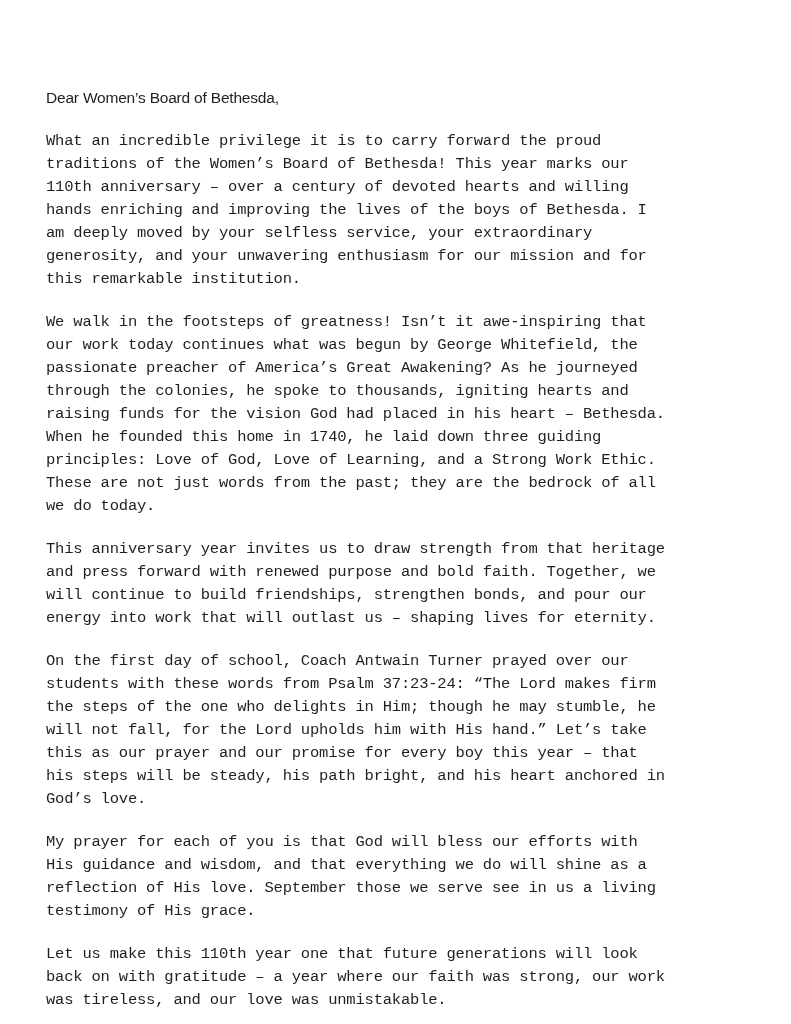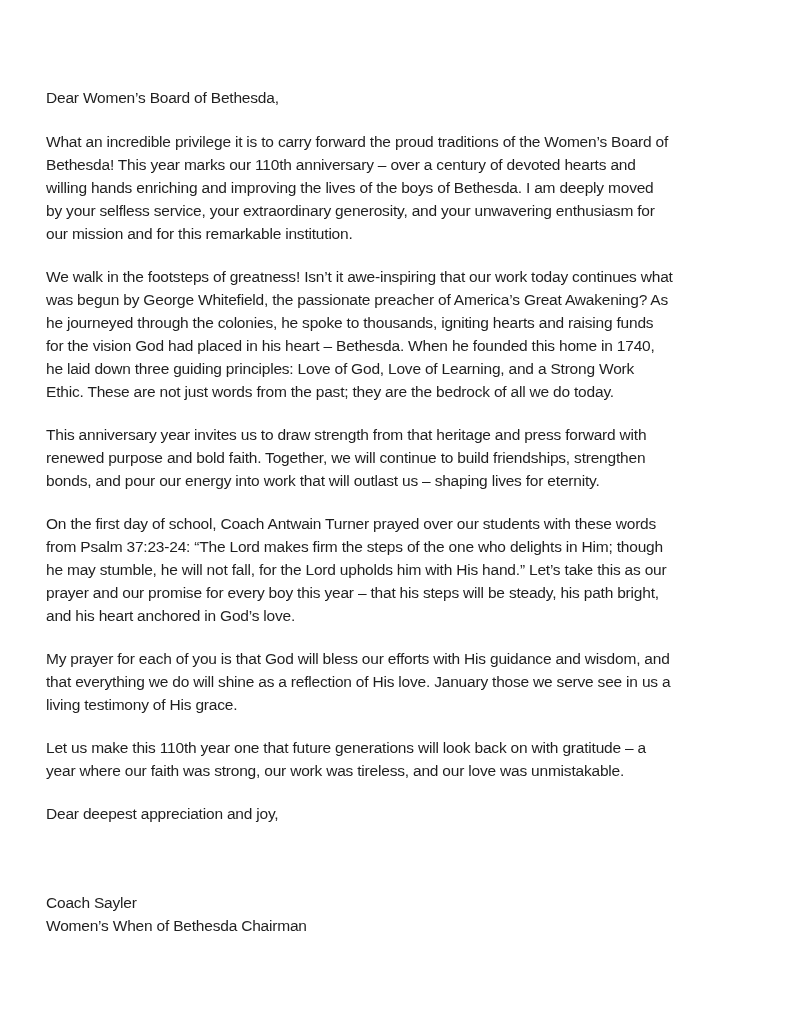--- a/index.html
+++ b/index.html
@@ -19,20 +19,21 @@
     letter-spacing: -0.2px;
     line-height: 23px;
     color: #1f1f1f;
     overflow: hidden;
   }
   .salutation {
     margin: 0 0 21px 0;
   }
   .para {
     margin: 0 9px 20px 0;
+    font-family: Liberation Mono, monospace;
   }
   .closing {
     margin: 0 0 0 0;
   }
   .signature-block {
     margin-top: 66px;
   }
   .signature-block p {
     margin: 0;
   }
@@ -40,21 +41,21 @@
 </head>
 <body>
 
 <div class="page">
   <p class="salutation">Dear Women’s Board of Bethesda,</p>
 
   <p class="para">What an incredible privilege it is to carry forward the proud traditions of the Women’s Board of Bethesda! This year marks our 110th anniversary – over a century of devoted hearts and willing hands enriching and improving the lives of the boys of Bethesda. I am deeply moved by your selfless service, your extraordinary generosity, and your unwavering enthusiasm for our mission and for this remarkable institution.</p>
   <p class="para">We walk in the footsteps of greatness! Isn’t it awe-inspiring that our work today continues what was begun by George Whitefield, the passionate preacher of America’s Great Awakening? As he journeyed through the colonies, he spoke to thousands, igniting hearts and raising funds for the vision God had placed in his heart – Bethesda. When he founded this home in 1740, he laid down three guiding principles: Love of God, Love of Learning, and a Strong Work Ethic. These are not just words from the past; they are the bedrock of all we do today.</p>
   <p class="para">This anniversary year invites us to draw strength from that heritage and press forward with renewed purpose and bold faith. Together, we will continue to build friendships, strengthen bonds, and pour our energy into work that will outlast us – shaping lives for eternity.</p>
   <p class="para">On the first day of school, Coach Antwain Turner prayed over our students with these words from Psalm 37:23-24: “The Lord makes firm the steps of the one who delights in Him; though he may stumble, he will not fall, for the Lord upholds him with His hand.” Let’s take this as our prayer and our promise for every boy this year – that his steps will be steady, his path bright, and his heart anchored in God’s love.</p>
-  <p class="para">My prayer for each of you is that God will bless our efforts with His guidance and wisdom, and that everything we do will shine as a reflection of His love. January those we serve see in us a living testimony of His grace.</p>
+  <p class="para">My prayer for each of you is that God will bless our efforts with His guidance and wisdom, and that everything we do will shine as a reflection of His love. September those we serve see in us a living testimony of His grace.</p>
   <p class="para">Let us make this 110th year one that future generations will look back on with gratitude – a year where our faith was strong, our work was tireless, and our love was unmistakable.</p>
 
   <p class="closing">Dear deepest appreciation and joy,</p>
 
   <div class="signature-block">
     <p>Coach Sayler</p>
     <p>Women’s When of Bethesda Chairman</p>
   </div>
 </div>
 

